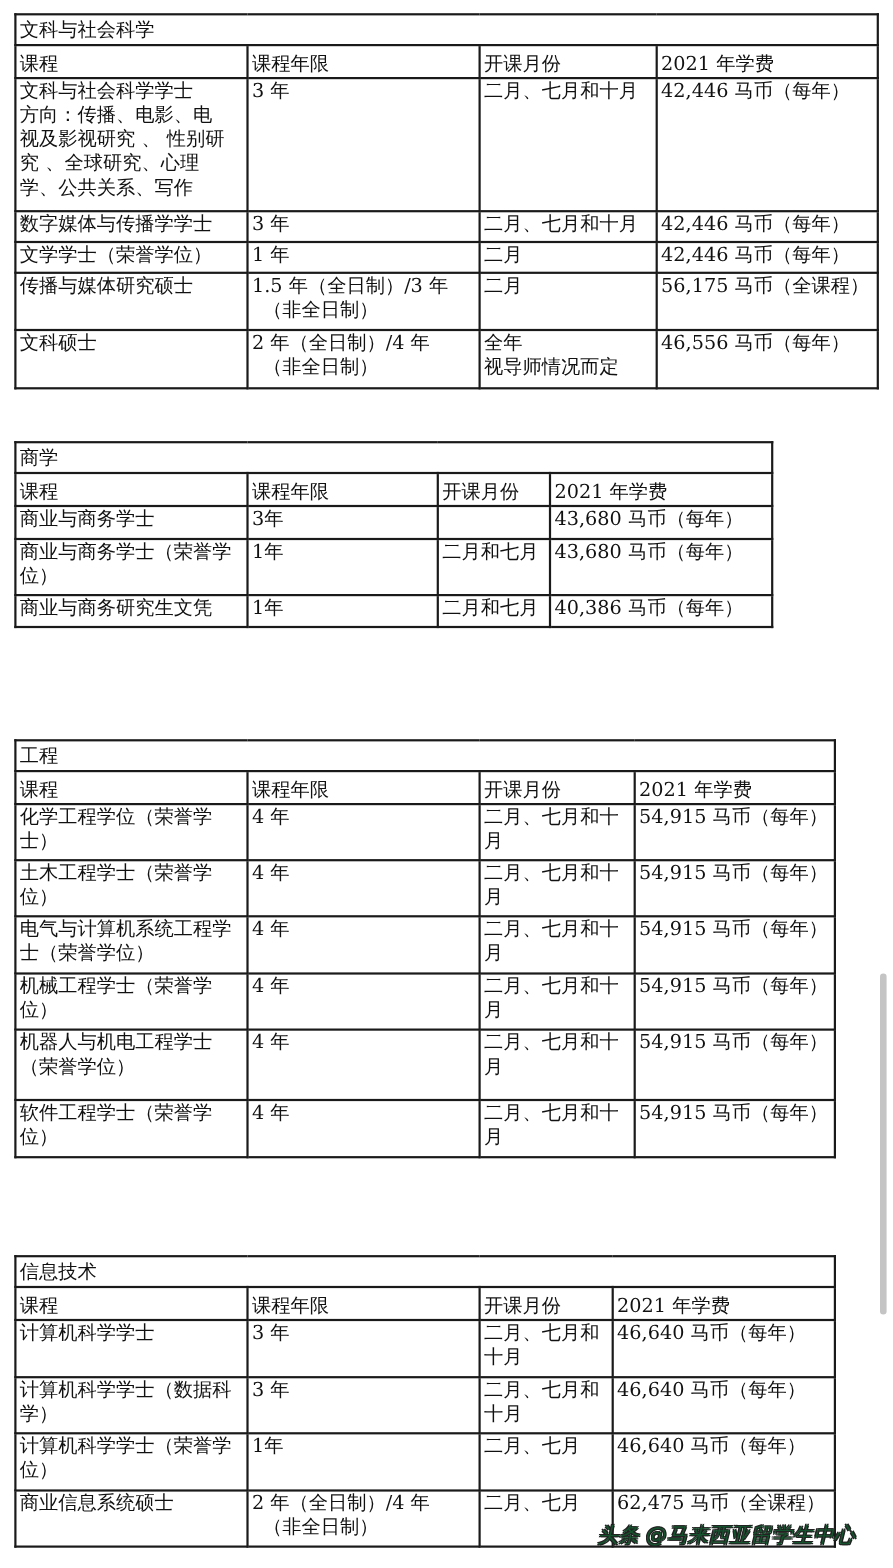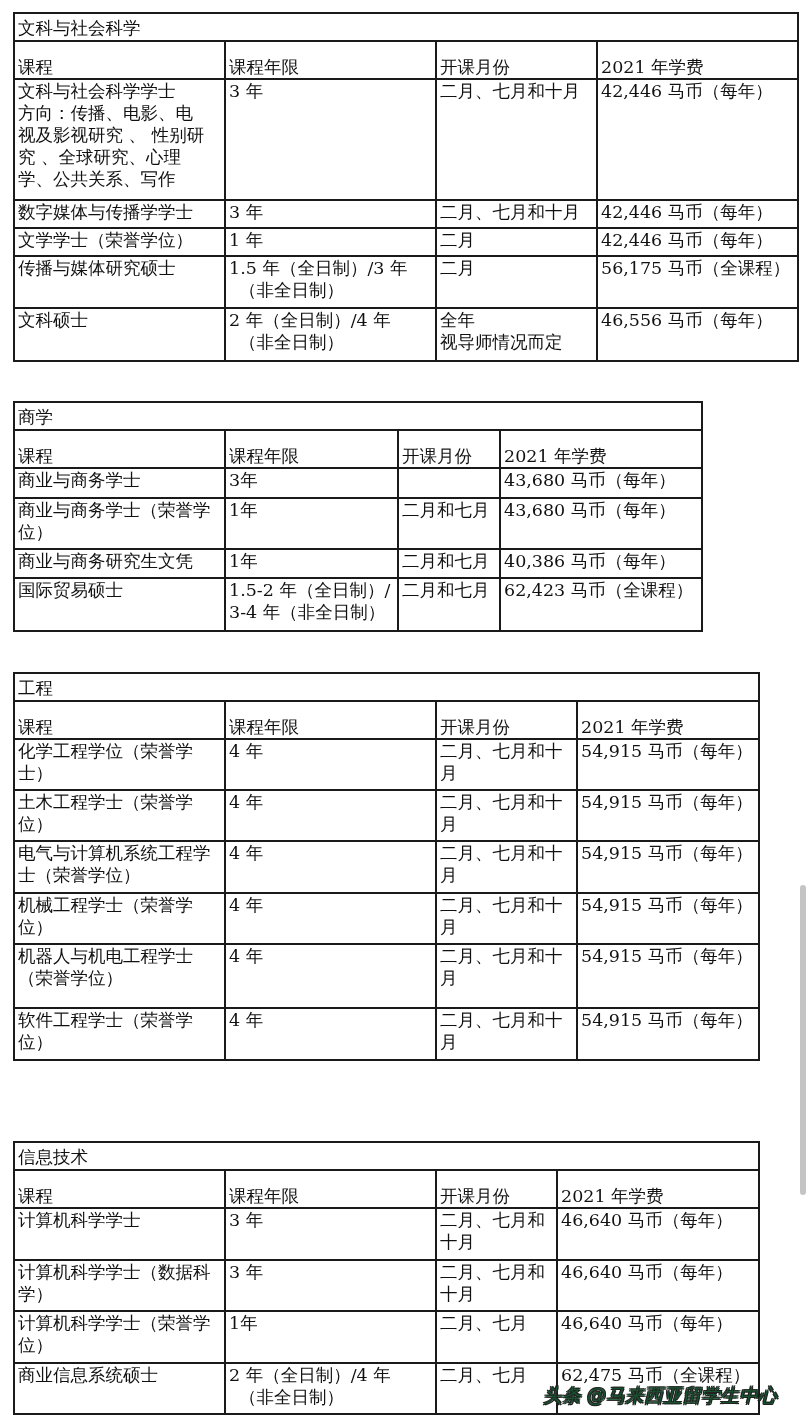--- a/index.html
+++ b/index.html
@@ -2,21 +2,21 @@
 <html><head>
 <meta charset="utf-8">
 <style>
   html, body { margin:0; padding:0; background:#ffffff; }
   body { width:812px; height:1425px; position:relative; overflow:hidden;
          font-family: "DejaVu Serif", "Liberation Serif", serif; color:#111; }
   .tbl { position:absolute; left:13px; border-collapse:collapse; table-layout:fixed; background:#fff; }
   .tbl td { border:2px solid #1a1a1a; padding:0 0 0 3px; vertical-align:top;
             font-size:17.5px; line-height:22px; overflow:hidden; word-break:break-all; }
   .tbl td.title { padding-top:3px;margin-left:32px; }
-  .tbl td.hd { padding-top:14px; }
+  .tbl td.hd { padding-top:6px; }
   .tbl td .sub { padding-left:10px; display:block; }
   .scrollbar { position:absolute; left:800px; top:885px; width:6px; height:310px;
                background:#c4c4c4; border-radius:3px; }
   .watermark { position:absolute; left:543px; top:1383px; font-size:19px; color:#14532d;
                font-family:"DejaVu Sans", sans-serif; letter-spacing:0px;
                text-shadow: -1px -1px 0 #222, 1px -1px 0 #222, -1px 1px 0 #222, 1px 1px 0 #222; white-space:nowrap;font-style:italic; }
 </style>
 </head>
 <body>
 
@@ -113,26 +113,20 @@
     <td>1年</td>
     <td>二月和七月</td>
     <td>43,680 马币（每年）</td>
   </tr>
   <tr style="height:29px">
     <td>商业与商务研究生文凭</td>
     <td>1年</td>
     <td>二月和七月</td>
     <td>40,386 马币（每年）</td>
   </tr>
-  <tr style="height:53px">
-    <td>国际贸易硕士</td>
-    <td>1.5-2 年（全日制）/ 3-4 年（非全日制）</td>
-    <td>二月和七月</td>
-    <td>62,423 马币（全课程）</td>
-  </tr>
 </tbody>
   </table>
 
 <table class="tbl" style="top:672px; width:745px;">
   <colgroup>
       <col style="width:211px">
       <col style="width:211px">
       <col style="width:141px">
       <col style="width:182px">
     </colgroup>

